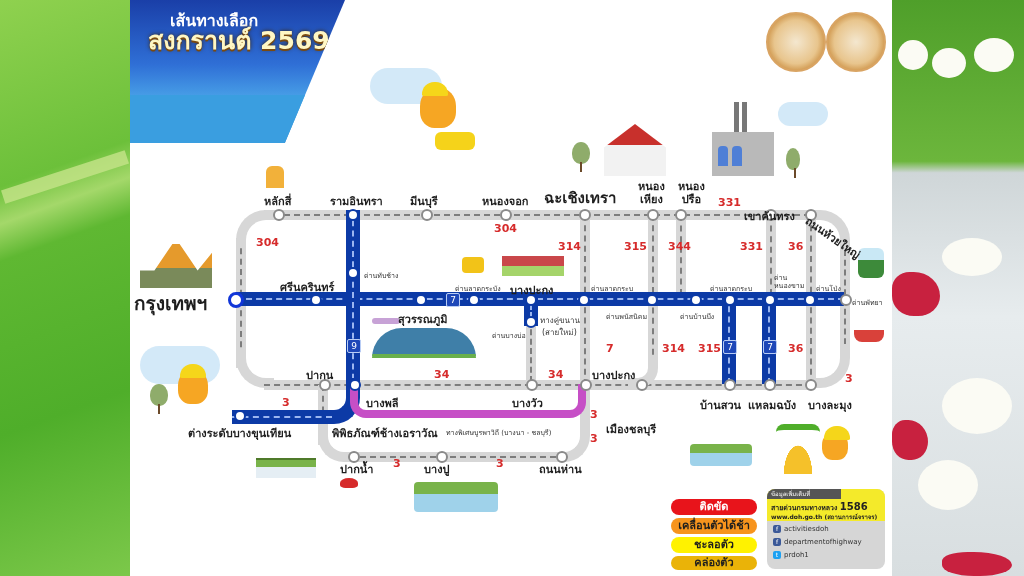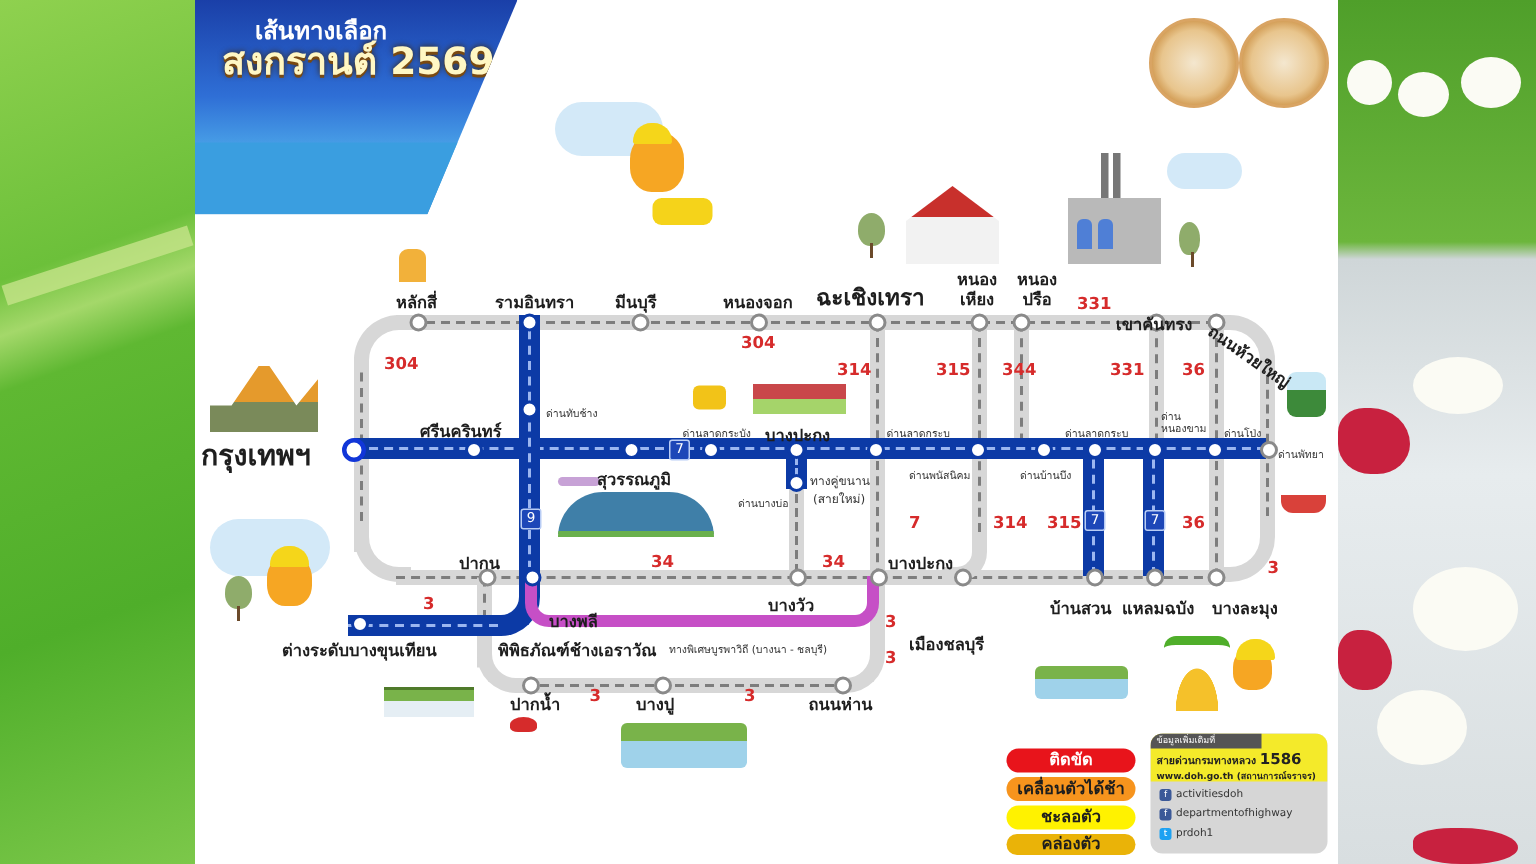--- a/index.html
+++ b/index.html
@@ -211,21 +211,21 @@
 <div class="lbl sm" style="left:852px;top:297px;">ด่านพัทยา</div>
 <div class="lbl sm" style="left:606px;top:311px;">ด่านพนัสนิคม</div>
 <div class="lbl sm" style="left:680px;top:311px;">ด่านบ้านบึง</div>
 
 <div class="lbl" style="left:398px;top:310px;">สุวรรณภูมิ</div>
 <div class="lbl sm" style="left:492px;top:330px;">ด่านบางบ่อ</div>
 <div class="lbl sm" style="left:540px;top:314px;font-size:8px;">ทางคู่ขนาน</div>
 <div class="lbl sm" style="left:542px;top:326px;font-size:8px;">(สายใหม่)</div>
 
 <div class="lbl" style="left:306px;top:366px;">ปากน</div>
-<div class="lbl" style="left:366px;top:394px;margin-top:11px;">บางพลี</div>
+<div class="lbl" style="left:366px;top:394px;">บางพลี</div>
 <div class="lbl" style="left:512px;top:394px;">บางวัว</div>
 <div class="lbl" style="left:592px;top:366px;">บางปะกง</div>
 <div class="lbl" style="left:606px;top:420px;">เมืองชลบุรี</div>
 <div class="lbl" style="left:700px;top:396px;">บ้านสวน</div>
 <div class="lbl" style="left:748px;top:396px;">แหลมฉบัง</div>
 <div class="lbl" style="left:808px;top:396px;">บางละมุง</div>
 <div class="lbl" style="left:188px;top:424px;">ต่างระดับบางขุนเทียน</div>
 <div class="lbl" style="left:332px;top:424px;">พิพิธภัณฑ์ช้างเอราวัณ</div>
 <div class="lbl sm" style="left:446px;top:427px;font-size:7px;">ทางพิเศษบูรพาวิถี (บางนา - ชลบุรี)</div>
 <div class="lbl" style="left:340px;top:460px;">ปากน้ำ</div>

